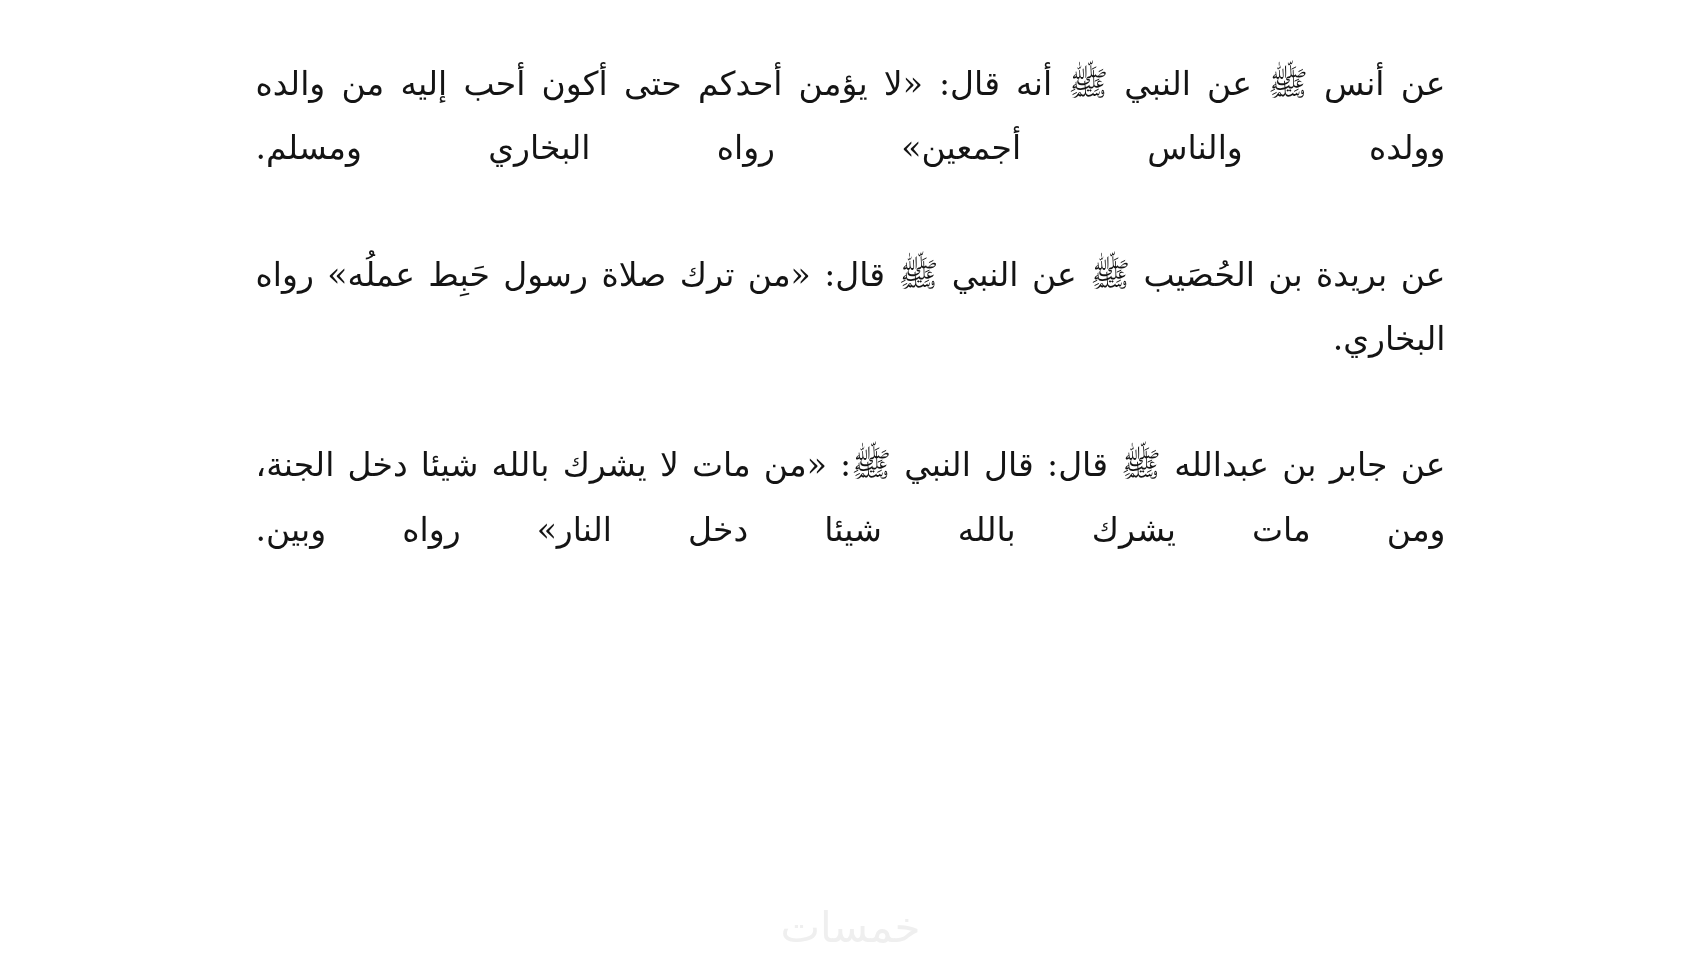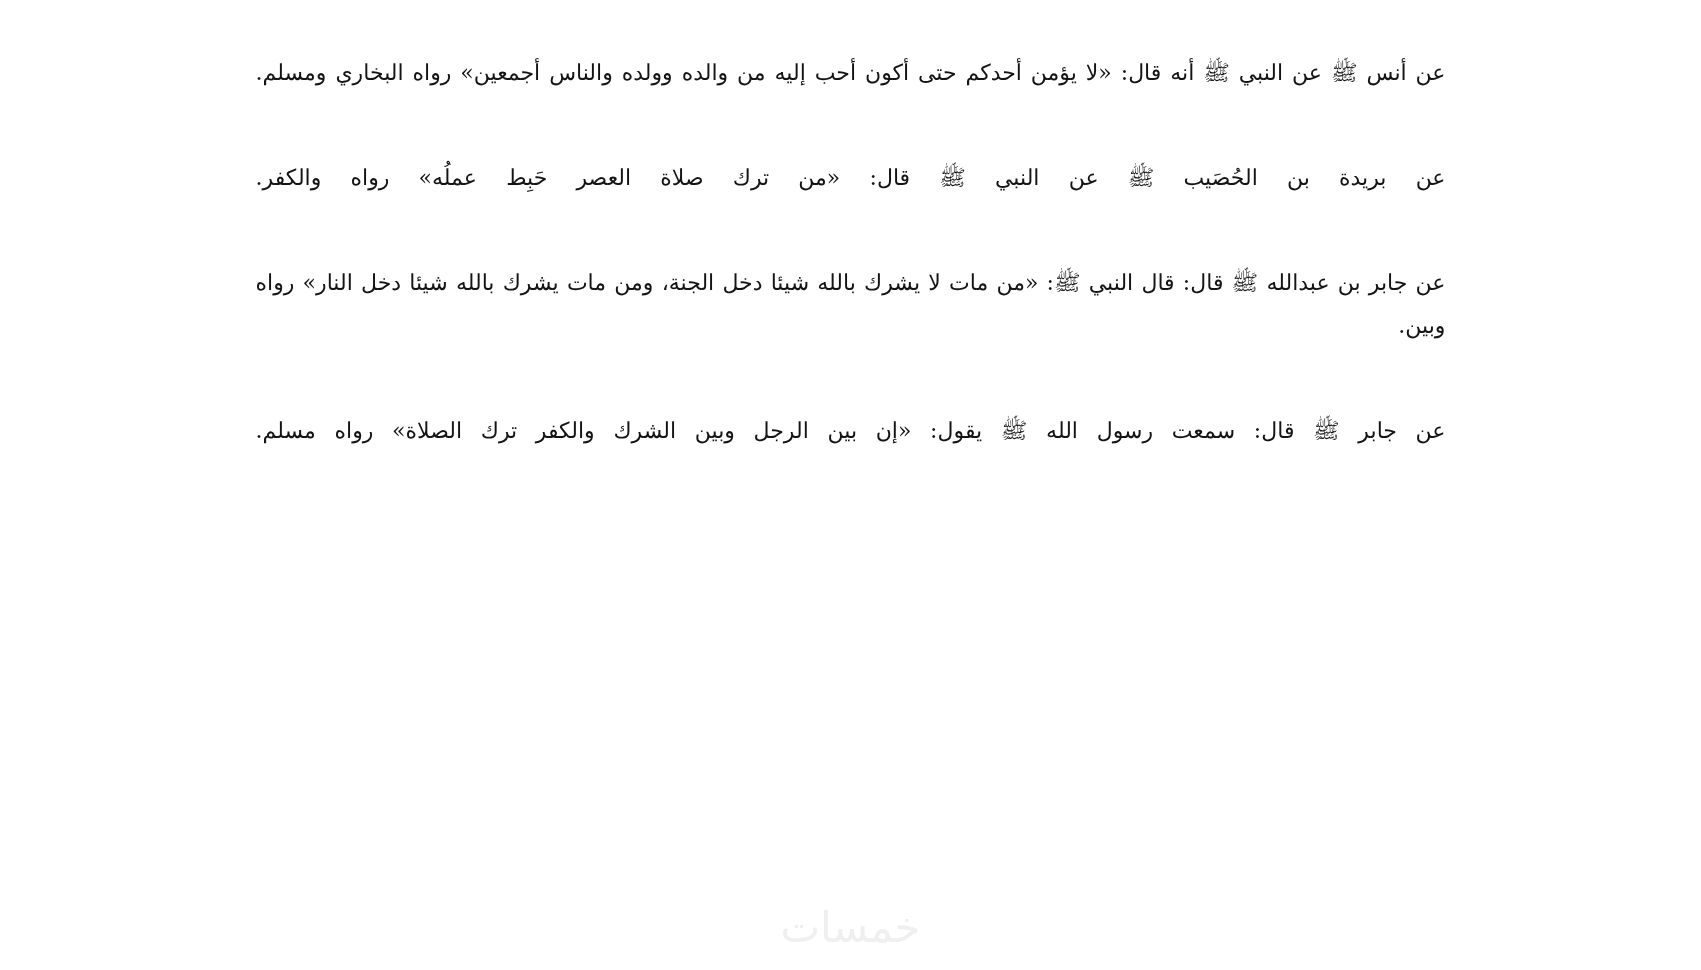--- a/index.html
+++ b/index.html
@@ -23,21 +23,21 @@
     padding: 52px 0 0 0;
   }
   .content {
     width: 1190px;
     margin: 0 auto;
     direction: rtl;
     text-align: justify;
     text-align-last: justify;
   }
   .hadith {
-    font-size: 22px;
+    font-size: 33px;
     line-height: 1.95;
     margin: 0 0 62px 0;
     text-align: justify;
     text-align-last: justify;
     direction: rtl;
     word-spacing: 1px;
     color: #141414;
   }
   .hadith:last-of-type {
     margin-bottom: 0;
@@ -56,18 +56,17 @@
     user-select: none;
     pointer-events: none;
   }
 </style>
 </head>
 <body>
 
 <div class="page">
   <div class="content">
     <p class="hadith">عن أنس ﷺ عن النبي ﷺ أنه قال: «لا يؤمن أحدكم حتى أكون أحب إليه من والده وولده والناس أجمعين» رواه البخاري ومسلم.</p>
-    <p class="hadith">عن بريدة بن الحُصَيب ﷺ عن النبي ﷺ قال: «من ترك صلاة العصر حَبِط عملُه» رواه والكفر.</p>
+    <p class="hadith">عن بريدة بن الحُصَيب ﷺ عن النبي ﷺ قال: «من ترك صلاة رسول حَبِط عملُه» رواه البخاري.</p>
     <p class="hadith">عن جابر بن عبدالله ﷺ قال: قال النبي ﷺ: «من مات لا يشرك بالله شيئا دخل الجنة، ومن مات يشرك بالله شيئا دخل النار» رواه وبين.</p>
-    <p class="hadith">عن جابر ﷺ قال: سمعت رسول الله ﷺ يقول: «إن بين الرجل وبين الشرك والكفر ترك الصلاة» رواه مسلم.</p>
   </div>
   <div class="watermark">خمسات</div>
 </div>
 
 </body></html>

